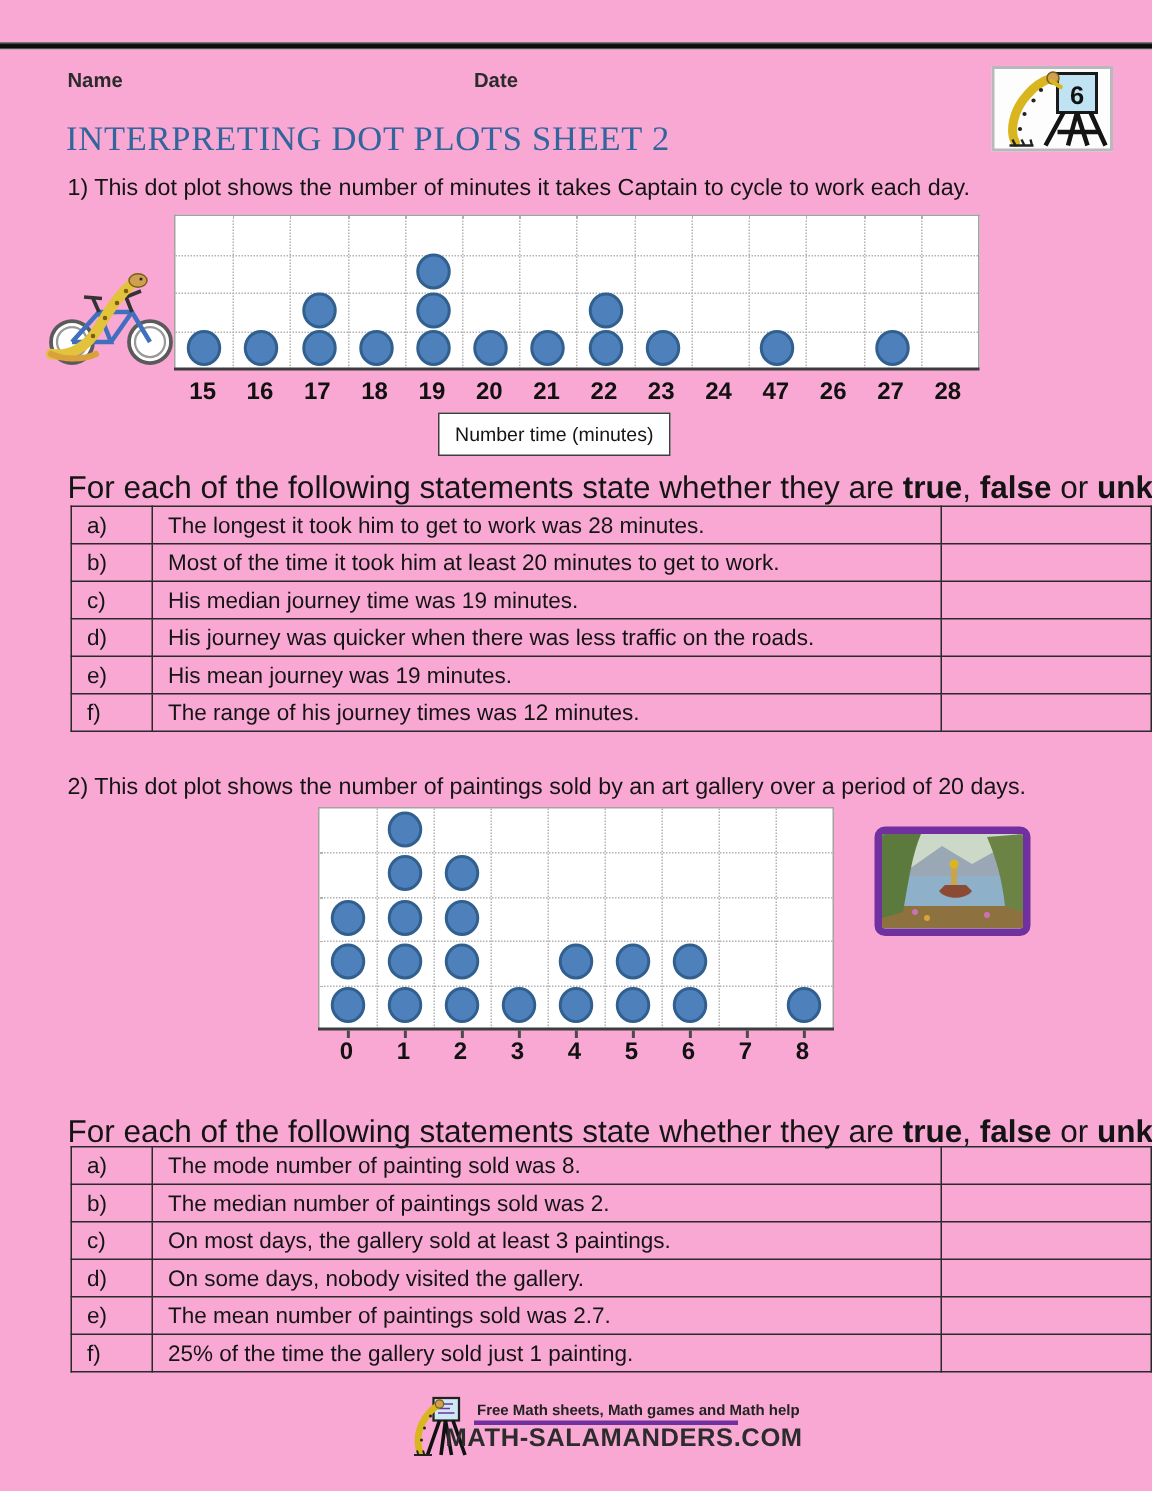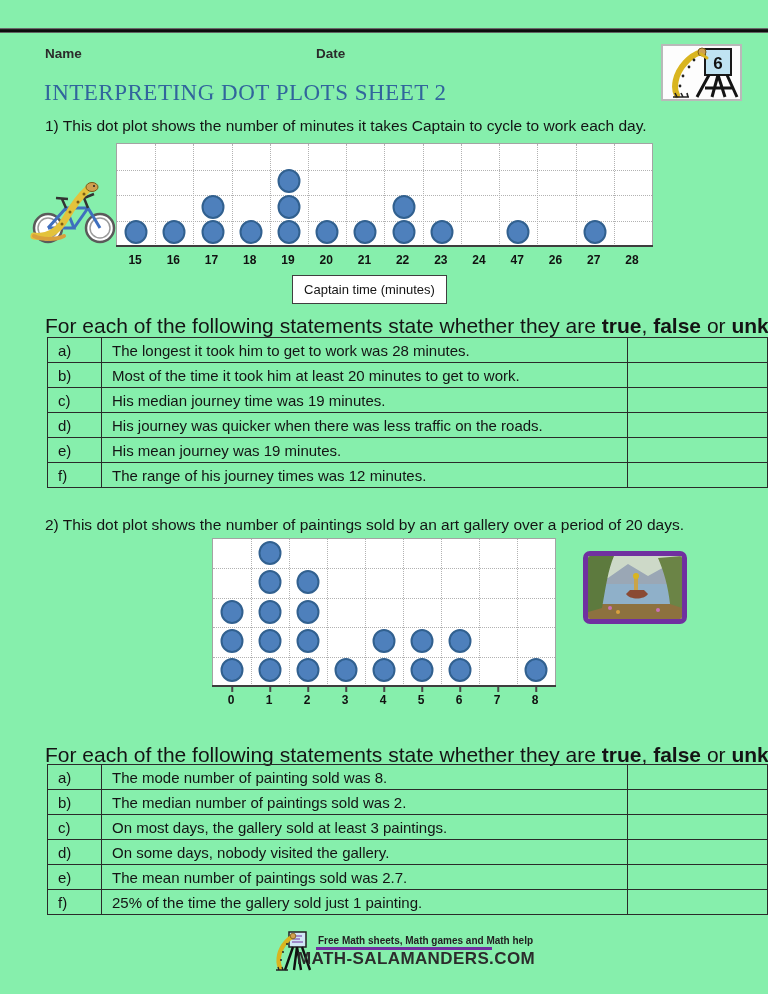--- a/index.html
+++ b/index.html
@@ -1,17 +1,17 @@
 <!DOCTYPE html>
 <html><head>
 <meta charset="utf-8">
 <style>
   html,body{margin:0;padding:0;background:#ffffff;}
   body{font-family:"Liberation Sans", sans-serif; color:#1a1a1a;}
-  .page{position:relative;width:768px;height:994px;background:#86efac;overflow:hidden;}
+  .page{position:relative;width:768px;height:994px;background:#f9a8d4;overflow:hidden;}
 
   .top-rule{position:absolute;left:0;top:28px;width:768px;height:5px;
     background:linear-gradient(#8f8f8f,#0c0c0c 35%,#0c0c0c 75%,#9a9a9a);}
 
   .hdr-label{position:absolute;top:46px;font-size:13.5px;font-weight:600;color:#2b2b2b;}
   .name-label{left:45px;}
   .date-label{left:316px;}
 
   .logo-box{position:absolute;left:661px;top:44px;width:81px;height:57px;background:#fdfdfd;
     border:2px solid #b9b9b9;box-sizing:border-box;}
@@ -30,21 +30,21 @@
 
   
   .dotplot{position:absolute;}
   .dp-grid{position:relative;border:1px solid #a3a3a3;border-bottom:none;box-sizing:content-box;background:#fff;}
   .dp-vline{position:absolute;top:0;bottom:0;width:0;border-left:1px dotted #b2b2b2;}
   .dp-hline{position:absolute;left:0;right:0;height:0;border-top:1px dotted #b2b2b2;}
   .dp-axis{position:absolute;left:-1px;right:-1px;bottom:-1px;height:2.5px;background:#3d3d3d;}
   .dp-dot{position:absolute;box-sizing:border-box;background:#4E80BC;border:2px solid #31608F;
     border-radius:50%;transform:translateX(-50%);}
   .dp-tick{position:absolute;width:1.5px;height:5px;background:#4a4a4a;transform:translateX(-50%);}
-  .dp-xlab{position:absolute;text-align:center;font-size:12px;font-weight:600;color:#111;}
+  .dp-xlab{position:absolute;text-align:center;font-size:16px;font-weight:600;color:#111;}
 
   .chart1{left:116px;top:143px;}
   .chart2{left:212px;top:538px;}
 
   .axis-label-box{position:absolute;border:1.5px solid #3f3f3f;background:#fff;
     font-size:13px;color:#141414;display:flex;align-items:center;justify-content:center;}
   .axis-label-1{left:292px;top:275px;width:153px;height:27px;}
   .axis-label-2{left:292px;top:714px;width:188px;height:25px;}
 
   
@@ -161,21 +161,21 @@
       <div class="dp-xlab" style="left: 229.284px; width: 38.214px; top: 110px;">21</div>
       <div class="dp-xlab" style="left: 267.498px; width: 38.214px; top: 110px;">22</div>
       <div class="dp-xlab" style="left: 305.712px; width: 38.214px; top: 110px;">23</div>
       <div class="dp-xlab" style="left: 343.926px; width: 38.214px; top: 110px;">24</div>
       <div class="dp-xlab" style="left: 382.14px; width: 38.214px; top: 110px;">47</div>
       <div class="dp-xlab" style="left: 420.354px; width: 38.214px; top: 110px;">26</div>
       <div class="dp-xlab" style="left: 458.568px; width: 38.214px; top: 110px;">27</div>
       <div class="dp-xlab" style="left: 496.782px; width: 38.214px; top: 110px;">28</div>
     </div>
 
-  <div class="axis-label-box axis-label-1">Captain time (minutes)</div>
+  <div class="axis-label-box axis-label-1">Number time (minutes)</div>
 
   <div class="statement-line statement-1">
     <span>For each of the following statements state whether they are </span><b>true</b><span>, </span><b>false</b><span> or </span><b>unknown</b><span>.</span>
   </div>
 
   <table class="tf table-1">
     <tbody>
         <tr>
           <td class="cell-letter">a)</td>
           <td class="cell-statement">The longest it took him to get to work was 28 minutes.</td>

